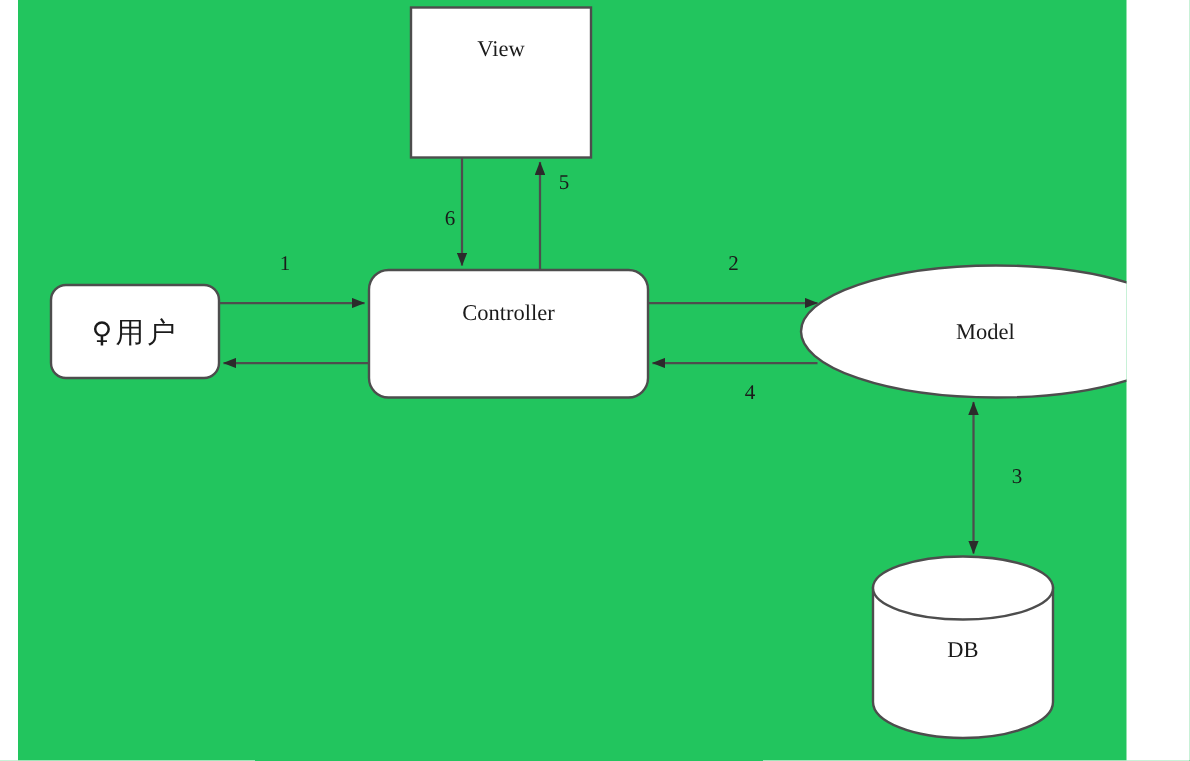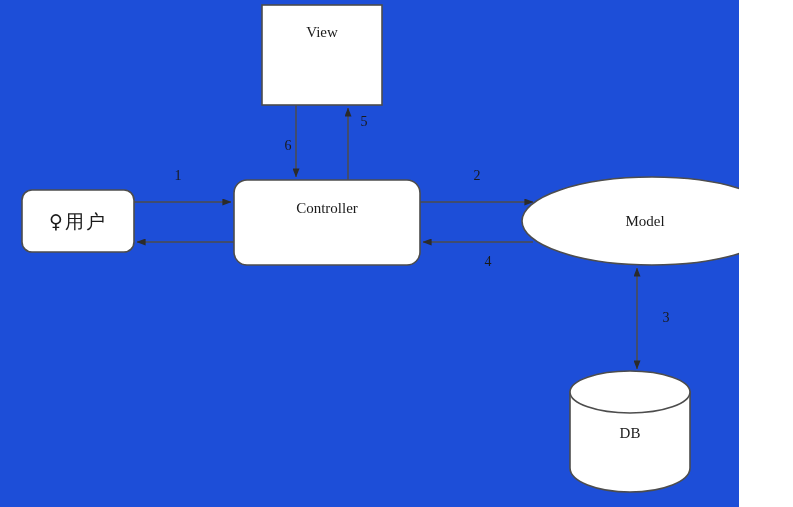--- a/index.html
+++ b/index.html
@@ -4,23 +4,24 @@
 <style>
   html, body {
     margin: 0;
     padding: 0;
     background: #ffffff;
   }
   #canvas {
     position: relative;
     width: 739px;
     height: 507px;
-    background: #1d4ed8;
+    background: #22c55e;
     overflow: hidden;
     font-family: "Liberation Serif", "DejaVu Serif", serif;
+    margin-left: 12px;
   }
   #diagram-svg {
     position: absolute;
     left: 0;
     top: 0;
     width: 793px;
     height: 507px;
   }
   .node-label {
     font-family: "Liberation Serif", "DejaVu Serif", serif;

